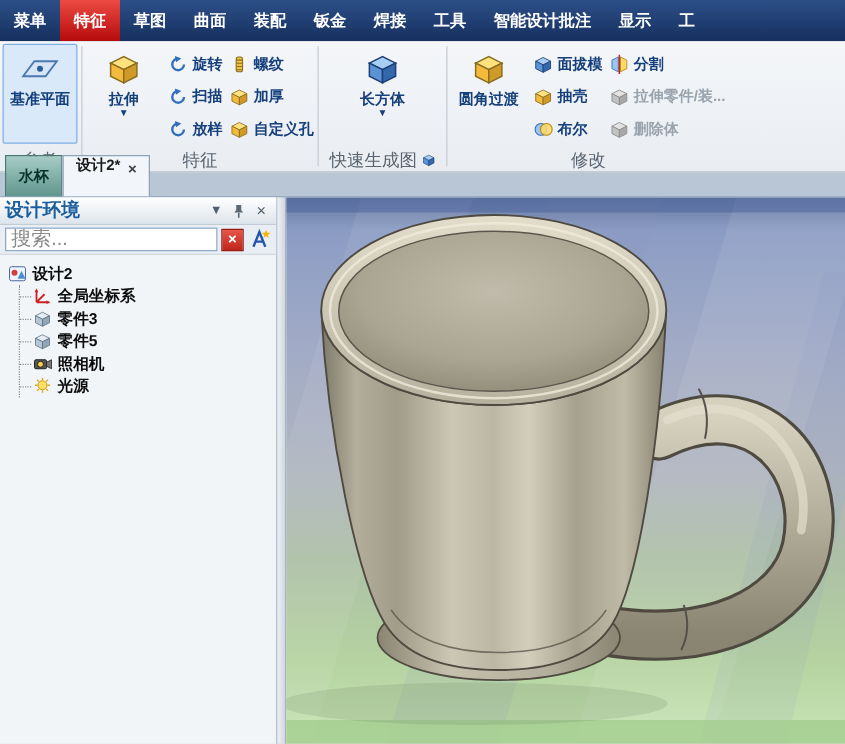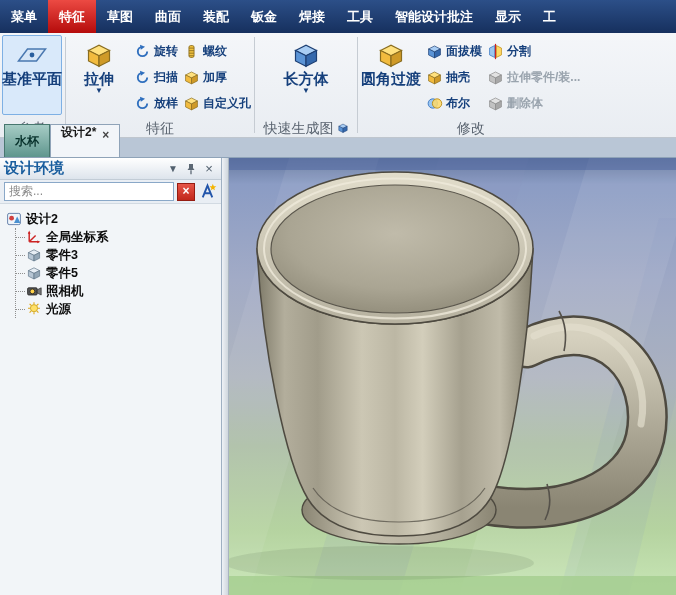--- a/index.html
+++ b/index.html
@@ -20,21 +20,21 @@
     display:flex; overflow:hidden; }
   .rgroup { display:flex; flex-direction:column; padding:2px 2px 0 2px; }
   .rgroup-content { flex:1; display:flex; align-items:flex-start; }
   .rgroup-label { height:18px; line-height:16px; text-align:left; font-size:14px;
     color:#5a6470; display:flex; align-items:center; justify-content:center; gap:3px; }
   .rsep { width:1px; background:#c6ccd3; margin:4px 1px; }
   .bigbtn { width:60px; min-height:80px; display:flex; flex-direction:column;
     align-items:center; padding-top:4px; border:1px solid transparent; }
   .bigbtn.sel { background:#d9e9fa; border:1px solid #7eb0e4; border-radius:2px; }
   .ic28 { width:30px; height:30px; margin-bottom:2px; }
-  .bigbtn .lbl { font-size:15px; font-weight:bold; color:#16407c; line-height:14px;
+  .bigbtn .lbl { font-size:12px; font-weight:bold; color:#16407c; line-height:14px;
     text-align:right; white-space:nowrap; }
   .dd { font-size:8px; color:#16407c; line-height:9px; }
   .smallcol { display:flex; flex-direction:column; margin-left:5px; padding-top:3px; }
   .smallbtn { display:flex; align-items:center; height:26px; white-space:nowrap; }
   .ic17 { width:17px; height:17px; margin-right:3px; flex:0 0 17px; }
   .smallbtn .lbl { font-size:12px; font-weight:bold; color:#16407c; }
   .smallbtn.disabled .lbl { color:#9aa4ae; }
   .ic12 { width:12px; height:12px; }
 
   
@@ -53,21 +53,21 @@
   .panel { position:absolute; left:0; top:158px; width:222px; height:437px;
     background:#f2f5f8; border-right:1px solid #9fb0c2; }
   .panel-header { height:22px; display:flex; align-items:center; padding:0 4px;
     background:linear-gradient(#ffffff,#dde4ec); border-bottom:1px solid #c2ccd6; }
   .panel-title { flex:1; font-size:15px; font-weight:bold; color:#1a5e9e; }
   .winbtn { width:16px; height:16px; display:flex; align-items:center;
     justify-content:center; color:#52606e; font-size:10px; margin-left:2px; }
   .searchrow { height:24px; display:flex; align-items:center; padding:2px 4px;
     background:#e9eef4; border-bottom:1px solid #d2dae2; }
   .searchbox { flex:1; height:19px; background:#fff; border:1px solid #8aa8c8;
-    font-size:12px; color:#8a8a8a; padding:0 4px; line-height:17px; }
+    font-size:16px; color:#8a8a8a; padding:0 4px; line-height:17px; }
   .xbtn { width:18px; height:18px; background:linear-gradient(#e65548,#c1271b);
     border:1px solid #951c12; color:#fff; text-align:center; line-height:15px;
     font-size:12px; font-weight:bold; margin-left:3px; }
   .filterbtn { width:19px; height:19px; margin-left:3px; }
 
   .tree { padding:6px 2px 0 6px; font-size:12.5px; font-weight:bold; color:#0d0d0d; }
   .trow { display:flex; align-items:center; height:18px; white-space:nowrap; }
   .ic16 { width:16px; height:16px; margin-right:4px; flex:0 0 16px; }
   .children { margin-left:9px; border-left:1px dotted #8f8f8f; }
   .children .trow::before { content:""; width:9px; border-top:1px dotted #8f8f8f;

